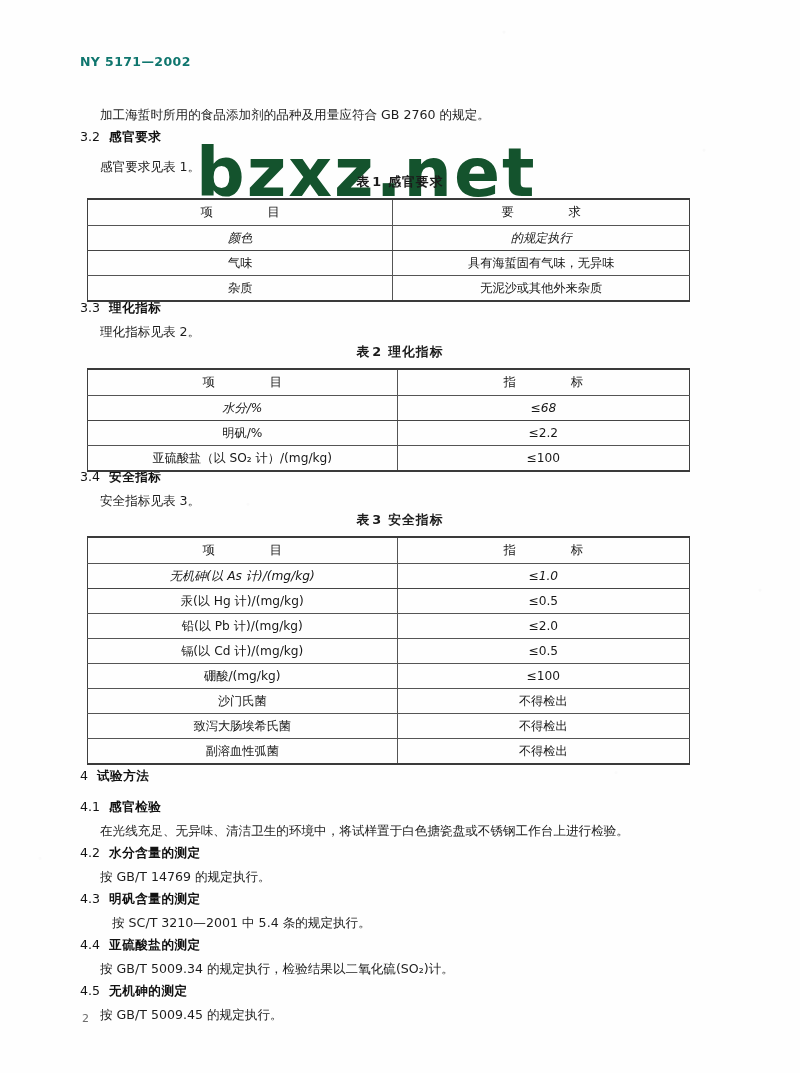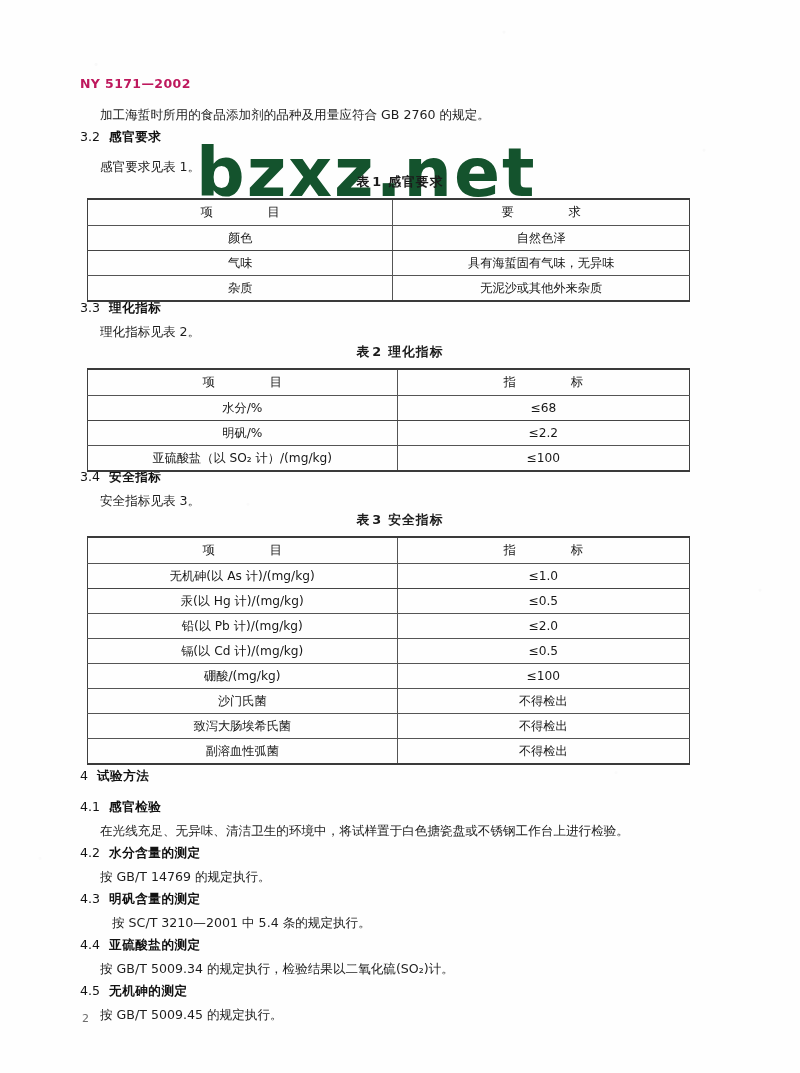--- a/index.html
+++ b/index.html
@@ -49,25 +49,25 @@
     color: #14532d;
     user-select: none;
     white-space: nowrap;
     z-index: 0;
   }
 
   
   .doc-number {
     position: absolute;
     left: 80px;
-    top: 76px;
+    top: 54px;
     font-size: 12.5px;
     font-weight: bold;
     letter-spacing: 0.4px;
-    color: #be185d;
+    color: #0f766e;
   }
 
   
   .para {
     position: absolute;
     font-size: 12.6px;
     line-height: 1.45;
     color: #1d1d1d;
     white-space: nowrap;
   }
@@ -118,21 +118,21 @@
   .std-table tr.hdr td {
     font-size: 12.4px;
     height: 25px;
   }
   .std-table tr.hdr td.sp {
     letter-spacing: 10px;
     text-indent: 10px;
   }
   .std-table td.outer-top { border-top: 2px solid #3a3a3a; text-align: center; }
   .std-table td.outer-bottom { border-bottom: 2px solid #3a3a3a; }
-  .std-table td.under-hdr { border-bottom: 1.6px solid #444; }
+  .std-table td.under-hdr { border-bottom: 1.6px solid #444; font-style: italic; }
   .std-table td.lft { border-left: 1.6px solid #3f3f3f; }
   .std-table td.rgt { border-right: 1.6px solid #3f3f3f; }
 
   
   .page-number {
     position: absolute;
     left: 82px;
     top: 1012px;
     font-size: 11px;
     color: #6d6d6d;
@@ -166,21 +166,21 @@
           <col style="width:306px">
           <col style="width:297px">
         </colgroup>
       <tbody>
         <tr class="hdr">
           <td class="outer-top lft sp">项　　目</td>
           <td class="outer-top rgt sp">要　　求</td>
         </tr>
         <tr>
           <td class="under-hdr lft">颜色</td>
-          <td class="under-hdr rgt">自然色泽</td>
+          <td class="under-hdr rgt">的规定执行</td>
         </tr>
         <tr>
           <td class="lft">气味</td>
           <td class="rgt">具有海蜇固有气味，无异味</td>
         </tr>
         <tr>
           <td class="outer-bottom lft">杂质</td>
           <td class="outer-bottom rgt">无泥沙或其他外来杂质</td>
         </tr>
       </tbody>

